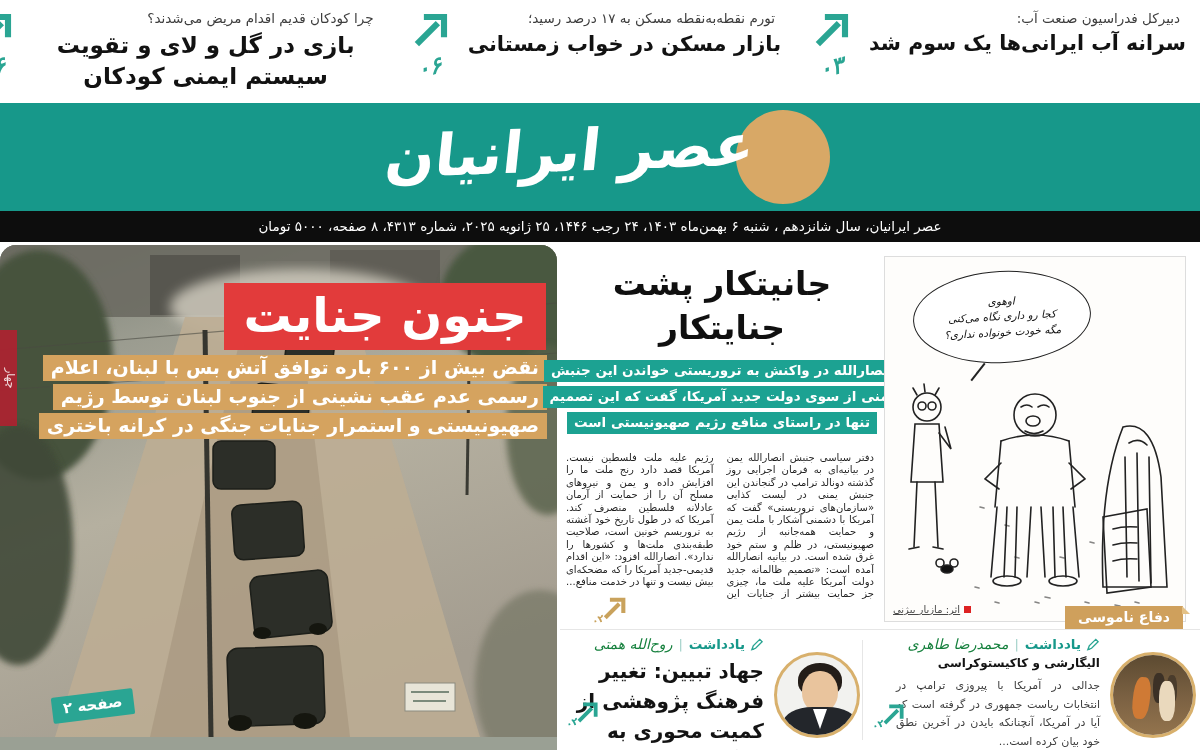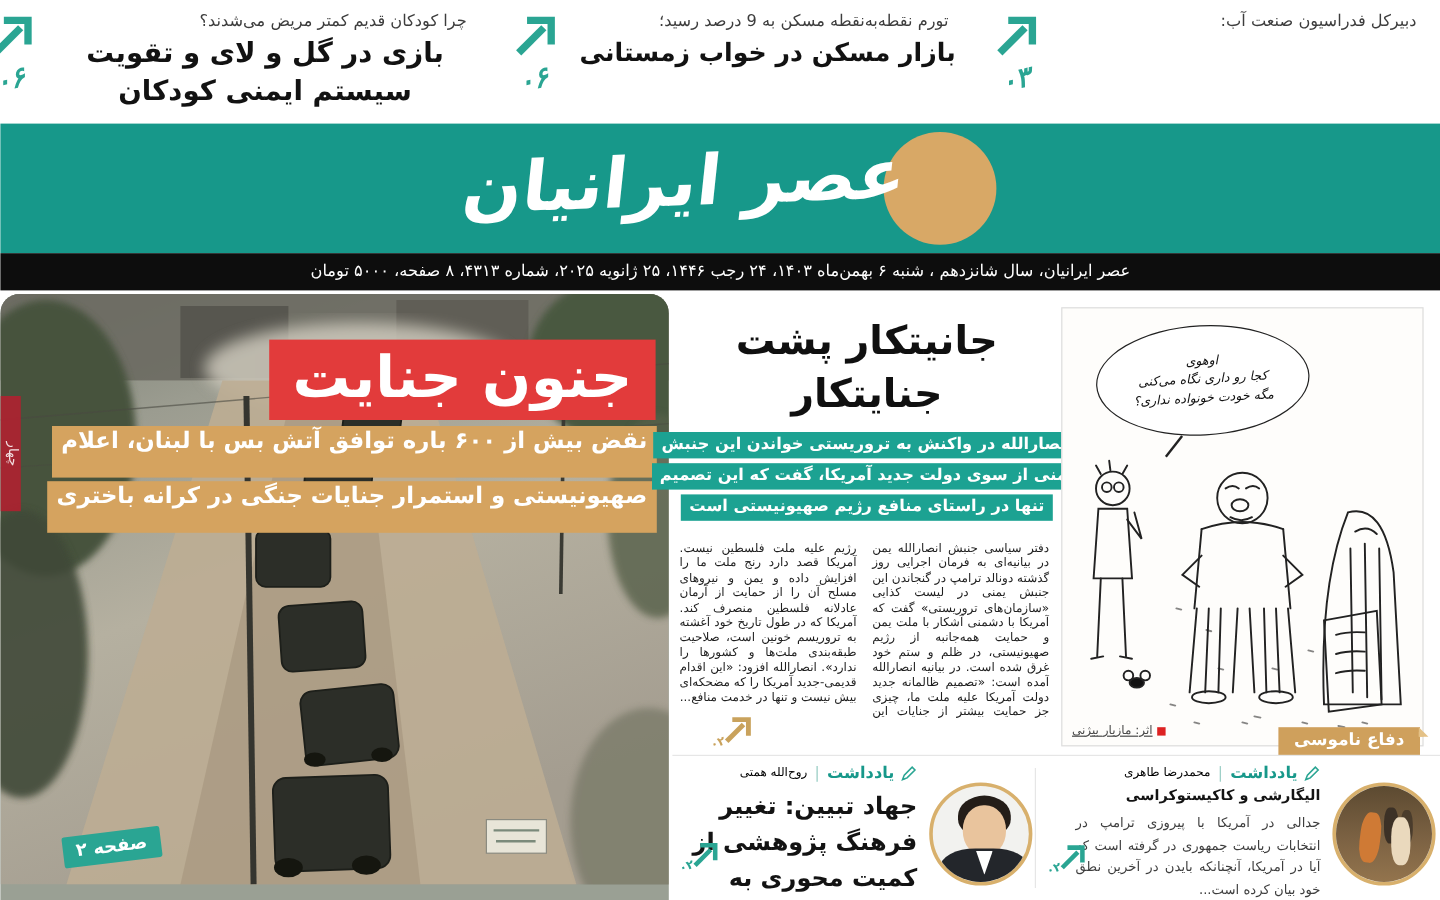--- a/index.html
+++ b/index.html
@@ -30,21 +30,21 @@
 
   
   .datebar { position:absolute; top:211px; left:0; width:1200px; height:31px; background:#0d0d0d; color:#fff; font-size:13.5px; line-height:31px; text-align:center; direction:rtl; }
 
   
   .photo { position:absolute; left:0; top:245px; width:557px; height:632px; overflow:hidden; background:#9aa094;border-radius:16px; }
   .photo svg { display:block; }
   .watermark { position:absolute; left:0; top:85px; width:17px; height:96px; background:rgba(186,28,46,.82); color:rgba(255,255,255,.85); font-size:11px; writing-mode:vertical-rl; text-align:center; overflow:hidden; }
   .lead-head { position:absolute; left:224px; top:38px; width:322px; height:67px; background:#e23b3b; color:#fff; font-size:48px; font-weight:bold; text-align:center; line-height:64px; letter-spacing:-1px; }
   .lead-subhead { position:absolute; left:28px; top:110px; width:519px; display:flex; flex-direction:column; align-items:flex-start; direction:rtl; }
-  .lead-subhead span { display:inline-block; background:#d5a35f; color:#fff; font-size:19px; font-weight:bold; padding:1px 8px 20px; margin-bottom:3px; white-space:nowrap; }
+  .lead-subhead span { display:inline-block; background:#d5a35f; color:#fff; font-size:19px; font-weight:bold; padding:1px 8px 3px; margin-bottom:3px; white-space:nowrap; }
   .page-badge { position:absolute; left:52px; top:448px; background:#2aa593; color:#fff; font-size:15px; font-weight:bold; padding:3px 11px 5px; transform:rotate(-7deg); border-radius:2px; }
 
   
   .article-head { position:absolute; left:572px; top:262px; width:300px; font-size:33px; font-weight:bold; color:#101010; text-align:center; line-height:1.32; letter-spacing:-0.5px; }
   .article-subhead { position:absolute; left:572px; top:360px; width:300px; display:flex; flex-direction:column; align-items:center; }
   .article-subhead span { display:inline-block; background:#1ca292; color:#fff; font-size:13.5px; font-weight:bold; padding:2px 7px 4px; margin-bottom:4px; white-space:nowrap; }
   .article-body { position:absolute; left:566px; top:452px; width:308px; height:176px; font-size:10px; line-height:12.4px; color:#1f1f1f; text-align:justify; direction:rtl; column-count:2; column-gap:13px; overflow:hidden; }
   .article-arrow { position:absolute; left:592px; top:595px; display:flex; align-items:flex-end; }
   .mini-page { font-size:10px; font-weight:bold; transform:rotate(-20deg); margin-right:-4px; margin-bottom:-2px; }
   .gold { color:#c9a25c; }
@@ -65,21 +65,21 @@
   .hline { position:absolute; left:560px; top:629px; width:640px; height:1px; background:#e6e6e6; }
   .note { position:absolute; top:634px; height:112px; display:flex; direction:rtl; }
   .note-mid { left:562px; width:298px; }
   .note-right { left:866px; width:330px; }
   .note-vdiv { position:absolute; left:862px; top:640px; width:1px; height:100px; background:#e6e6e6; }
   .avatar { flex:0 0 86px; height:86px; margin-top:18px; border-radius:50%; border:3px solid #d8b06c; overflow:hidden; position:relative; background:#f2f2ef; }
   .note-text { flex:1; padding:2px 10px 0 4px; position:relative; }
   .tagrow { display:flex; align-items:center; justify-content:flex-start; direction:rtl; margin-bottom:4px; }
   .tag-label { color:#17988a; font-weight:bold; font-size:13.5px; margin-right:4px; }
   .tag-sep { color:#9fd0c8; margin:0 6px; font-size:13px; }
-  .tag-author { color:#000000; font-size:10px; }
+  .tag-author { color:#15803d; font-size:14px;font-style:italic; }
   .note-head { font-weight:bold; color:#131313; text-align:right; letter-spacing:-0.3px; }
   .note-head-mid { font-size:20px; line-height:1.5; }
   .note-head-right { font-size:12px; line-height:1.3; margin-bottom:5px; }
   .note-excerpt { font-size:11px; line-height:1.72; color:#3e3e3e; text-align:justify; direction:rtl; padding-left:26px; }
   .note-arrow { position:absolute; display:flex; align-items:flex-end; }
   .note-arrow-mid { left:566px; top:700px; }
   .note-arrow-right { left:872px; top:702px; }
 
   
   .av-hair  { position:absolute; left:21px; top:8px;  width:44px; height:34px; border-radius:50% 50% 42% 42%; background:#241d18; }
@@ -97,47 +97,48 @@
 </style>
 </head>
 <body>
 
 <div id="page">
 
   <div class="topstrip">
     <div class="teaser teaser-water">
       <div class="t-text">
         <div class="kicker">دبیرکل فدراسیون صنعت آب:</div>
+        <div class="t-head t-head-water">سرانه آب ایرانی‌ها یک سوم شد</div>
       </div>
       <div class="t-side">
         <svg class="arrow-svg" width="42" height="42" viewBox="0 0 48 48">
             <line x1="9" y1="39" x2="33" y2="15" stroke="#2aa593" stroke-width="7"></line>
             <polyline points="17,8 40,8 40,31" fill="none" stroke="#2aa593" stroke-width="7"></polyline>
           </svg>
         <div class="t-page">۰۳</div>
       </div>
     </div>
     <div class="vdiv"></div>
     <div class="teaser teaser-housing">
       <div class="t-text">
-        <div class="kicker">تورم نقطه‌به‌نقطه مسکن به 9 درصد رسید؛</div>
+        <div class="kicker">تورم نقطه‌به‌نقطه مسکن به ۱۷ درصد رسید؛</div>
         <div class="t-head t-head-1line">بازار مسکن در خواب زمستانی</div>
       </div>
       <div class="t-side">
         <svg class="arrow-svg" width="42" height="42" viewBox="0 0 48 48">
             <line x1="9" y1="39" x2="33" y2="15" stroke="#2aa593" stroke-width="7"></line>
             <polyline points="17,8 40,8 40,31" fill="none" stroke="#2aa593" stroke-width="7"></polyline>
           </svg>
         <div class="t-page">۰۶</div>
       </div>
     </div>
     <div class="vdiv"></div>
     <div class="teaser teaser-kids">
       <div class="t-text">
-        <div class="kicker">چرا کودکان قدیم کمتر مریض می‌شدند؟</div>
+        <div class="kicker">چرا کودکان قدیم اقدام مریض می‌شدند؟</div>
         <div class="t-head t-head-2line">بازی در گل و لای و تقویت سیستم ایمنی کودکان</div>
       </div>
       <div class="t-side">
         <svg class="arrow-svg" width="42" height="42" viewBox="0 0 48 48">
             <line x1="9" y1="39" x2="33" y2="15" stroke="#2aa593" stroke-width="7"></line>
             <polyline points="17,8 40,8 40,31" fill="none" stroke="#2aa593" stroke-width="7"></polyline>
           </svg>
         <div class="t-page">۰۶</div>
       </div>
     </div>
@@ -202,20 +203,21 @@
       <line x1="411" y1="447" x2="449" y2="447" stroke="#7b8a7b" stroke-width="2"></line>
       <line x1="413" y1="456" x2="446" y2="456" stroke="#7b8a7b" stroke-width="2"></line>
     </svg>
     <div class="watermark">چهار</div>
   </div>
 
   <div class="photo" style="background:none; pointer-events:none;">
     <div class="lead-head">جنون جنایت</div>
     <div class="lead-subhead">
       <span>نقض بیش از ۶۰۰ باره توافق آتش بس با لبنان، اعلام</span>
+      <span>رسمی عدم عقب نشینی از جنوب لبنان توسط رژیم</span>
       <span>صهیونیستی و استمرار جنایات جنگی در کرانه باختری</span>
     </div>
     <div class="page-badge">صفحه ۲</div>
   </div>
 
   <div class="article-head">جانیتکار پشت جنایتکار</div>
   <div class="article-subhead">
     <span>انصارالله در واکنش به تروریستی خواندن این جنبش</span>
     <span>یمنی از سوی دولت جدید آمریکا، گفت که این تصمیم</span>
     <span>تنها در راستای منافع رژیم صهیونیستی است</span>

